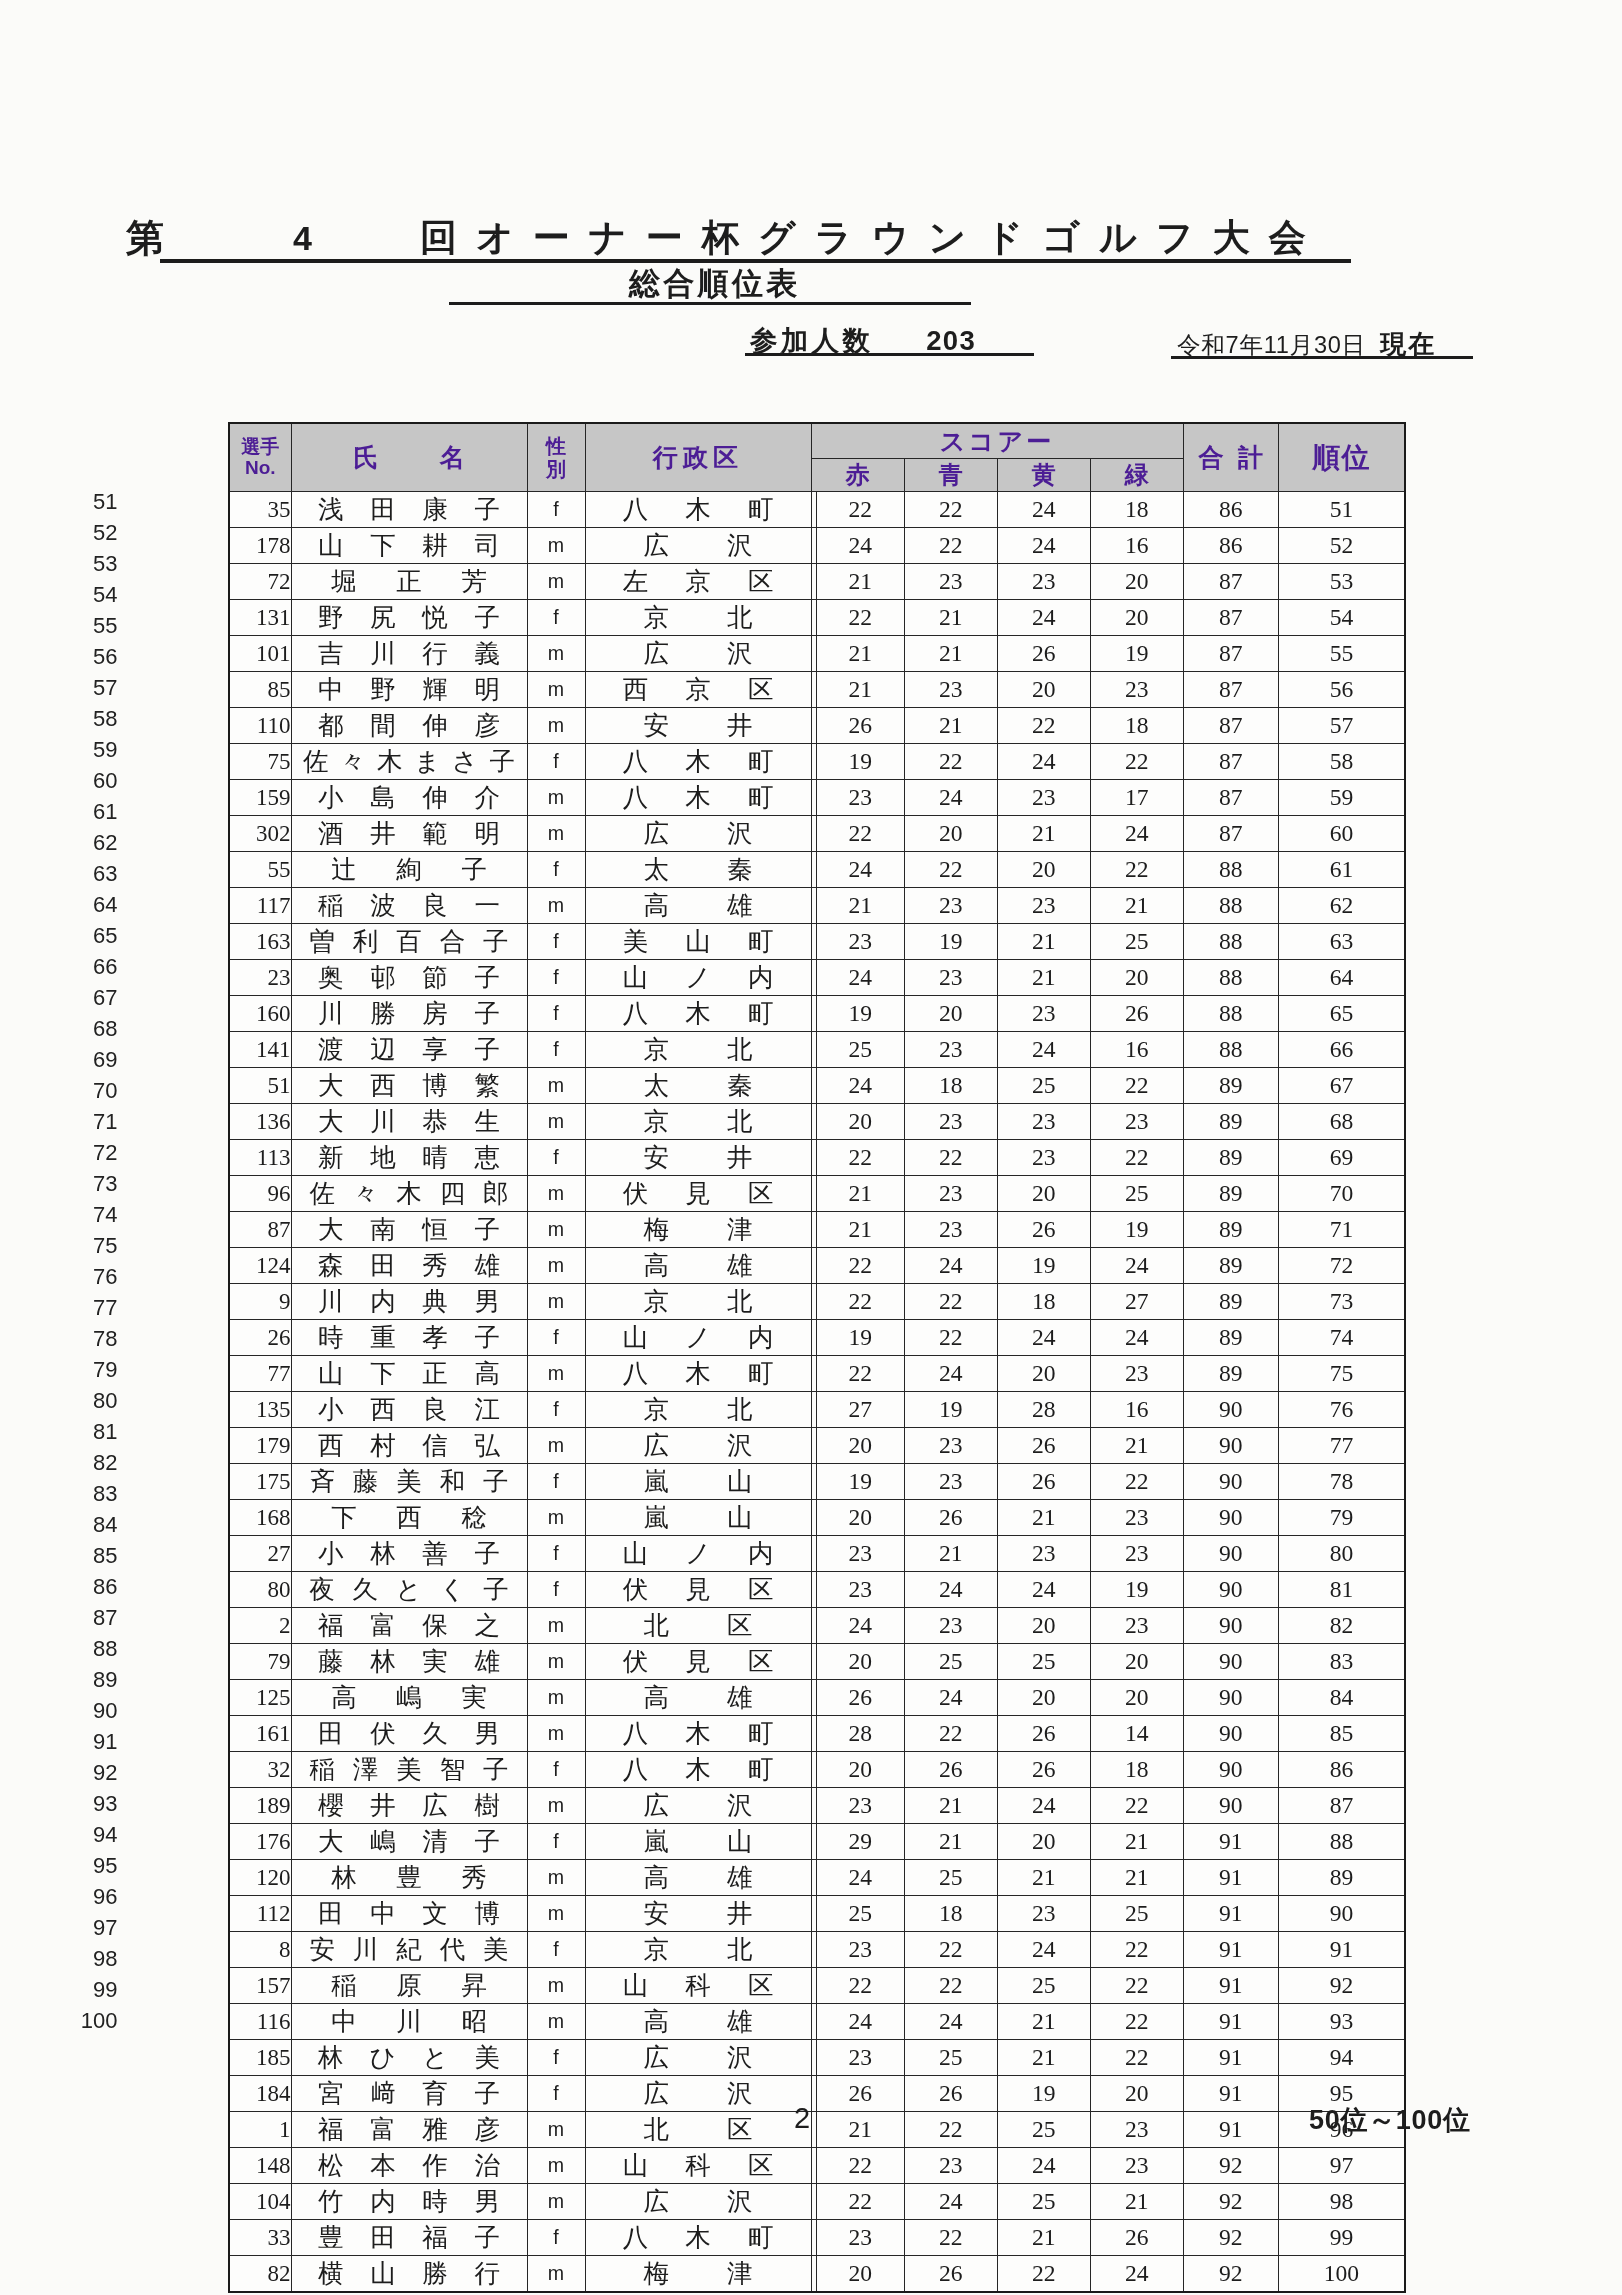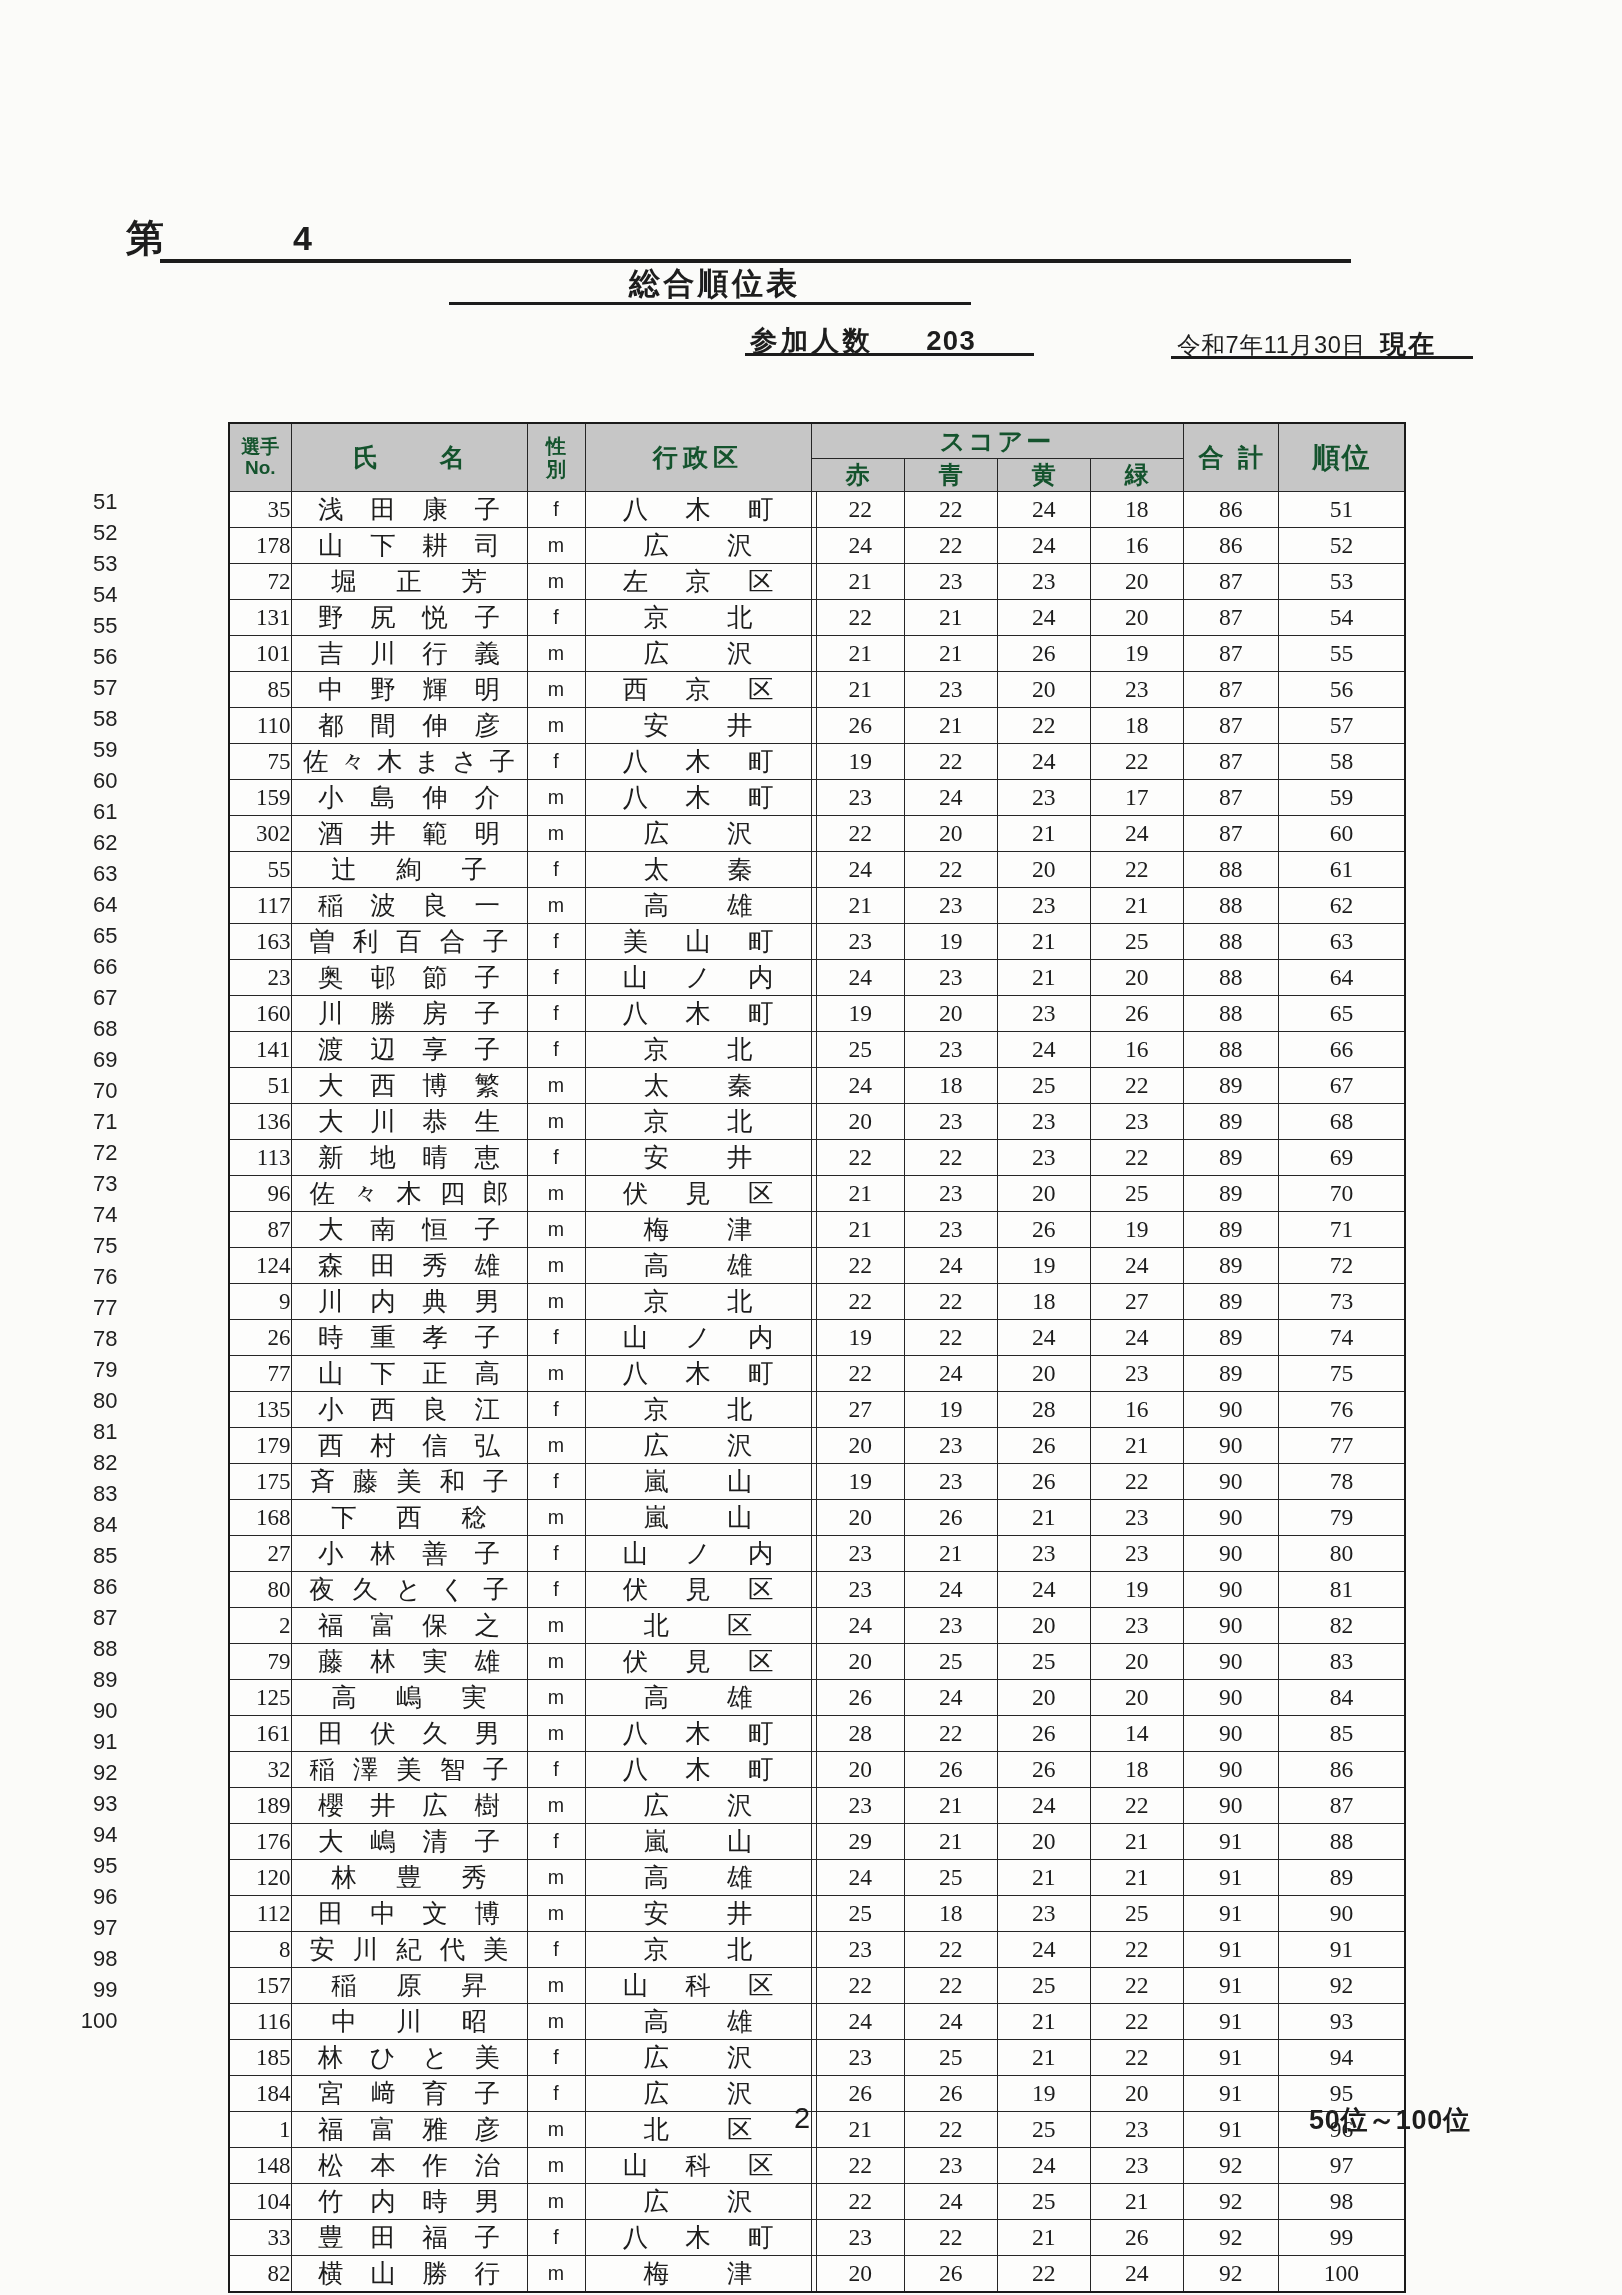--- a/index.html
+++ b/index.html
@@ -20,21 +20,21 @@
   .datebox{left:1177px;top:327px;font-size:23.6px;white-space:nowrap;letter-spacing:0.7px;}
   .datebox .now{font-size:26px;font-weight:bold;margin-left:14.4px;letter-spacing:2px;}
 
   
   table.rank{
     position:absolute;left:228px;top:422px;width:1175px;
     border-collapse:collapse;table-layout:fixed;
     border:2.6px solid #1a1a1a;
   }
   table.rank th, table.rank td{border:1.3px solid #262626;padding:0;}
-  thead th{background:#c6c6c6;font-weight:bold;color:#14532d;vertical-align:middle;text-align:center;}
+  thead th{background:#c6c6c6;font-weight:bold;color:#4c1d95;vertical-align:middle;text-align:center;}
   .hrow1 th{height:34px;}
   .hrow2 th{height:30px;font-size:24px;}
   th.two-line{line-height:1.1;font-size:19px;}
   th.sex-h{font-size:20px;line-height:1.12;}
   th.name-h .dist, th.total-h .dist{display:flex;justify-content:space-evenly;align-items:center;font-size:25px;}
   th.district-h{font-size:25px;letter-spacing:5.2px;}
   th.score-h{font-size:25px;letter-spacing:3.3px;margin-left:6px;}
   th.rank-h{font-size:28px;letter-spacing:1.3px;}
 
   tbody tr{height:31px;}
@@ -60,20 +60,21 @@
   .page-number{left:794px;top:2102px;font-size:29px;}
   .range-label{left:1309px;top:2102px;font-size:27px;font-weight:bold;letter-spacing:0.7px;white-space:nowrap;}
 </style>
 </head>
 <body>
 
 <div class="page">
 
   <span class="abs t-prefix">第</span>
   <span class="abs t-number">4</span>
+  <span class="abs t-suffix">回オーナー杯グラウンドゴルフ大会</span>
   <div class="rule" style="left:160px;top:259px;width:1191px;height:3.9px;"></div>
 
   <span class="abs subtitle">総合順位表</span>
   <div class="rule" style="left:449px;top:302px;width:522px;height:3.3px;"></div>
 
   <div class="abs participants">
     <span>参加人数</span><span class="count">203</span>
   </div>
   <div class="rule" style="left:745px;top:353px;width:289px;height:3.3px;"></div>
 

